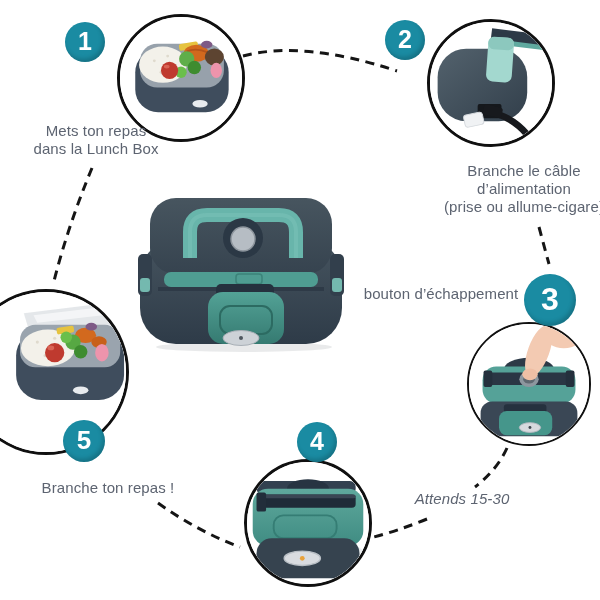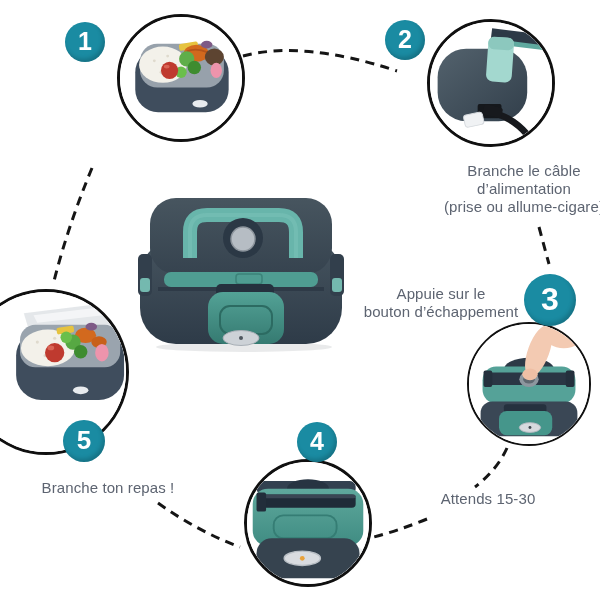--- a/index.html
+++ b/index.html
@@ -115,20 +115,24 @@
         <ellipse cx="101" cy="56" rx="6" ry="8" fill="#ee94ac"></ellipse>
         <circle cx="52" cy="56" r="9" fill="#bf3a2f"></circle>
         <ellipse cx="49" cy="52" rx="3" ry="2" fill="#d96455"></ellipse>
       </g>
       <ellipse cx="84" cy="91" rx="8" ry="4" fill="#e8ebee"></ellipse>
     </svg>
   </div>
   <div class="badge" style="left:65px;top:22px;width:40px;height:40px;font-size:25px;">
     <span>1</span>
   </div>
+  <div class="caption" style="left:16px;top:122px;width:160px;">
+    <div>Mets ton repas</div>
+    <div>dans la Lunch Box</div>
+  </div>
 
   <div class="photo" style="left:427px;top:19px;width:128px;height:128px;">
     <svg viewBox="0 0 128 128">
       <defs>
         <linearGradient id="gCorner" x1="0" y1="0" x2="1" y2="1">
           <stop offset="0" stop-color="#53626d"></stop>
             <stop offset="1" stop-color="#323f4b"></stop>
         </linearGradient>
       </defs>
       <rect width="128" height="128" fill="#ffffff"></rect>
@@ -178,21 +182,20 @@
       <rect x="36" y="83" width="44" height="9" rx="3" fill="#25313e"></rect>
       <rect x="31" y="90" width="55" height="25" rx="8" fill="#45968b"></rect>
       <ellipse cx="63" cy="107" rx="11" ry="5" fill="#d6dade" stroke="#b4bac1"></ellipse>
       <circle cx="63" cy="107" r="1.5" fill="#3f474f"></circle>
     </svg>
   </div>
   <div class="badge" style="left:524px;top:274px;width:52px;height:52px;font-size:32px;">
     <span>3</span>
   </div>
   <div class="caption" style="left:341px;top:285px;width:200px;">
-    <div>Appuie sur le</div>
     <div>bouton d’échappement</div>
   </div>
 
   <div class="photo" style="left:244px;top:459px;width:128px;height:128px;">
     <svg viewBox="0 0 128 128">
       <defs>
         <linearGradient id="gLid4" x1="0" y1="0" x2="0" y2="1">
           <stop offset="0" stop-color="#5fa89d"></stop>
             <stop offset="1" stop-color="#3f8c82"></stop>
         </linearGradient>
@@ -209,21 +212,21 @@
       <rect x="10" y="80" width="108" height="42" rx="16" fill="#36434f"></rect>
       <g>
         <ellipse cx="58" cy="101" rx="19" ry="7.5" fill="#d9dce0" stroke="#b9bfc5" stroke-width="1.5"></ellipse>
         <circle cx="58" cy="101" r="2.5" fill="#e9a23b"></circle>
       </g>
     </svg>
   </div>
   <div class="badge" style="left:297px;top:422px;width:40px;height:40px;font-size:25px;">
     <span>4</span>
   </div>
-  <div class="caption" style="left:418px;top:490px;width:140px;">
+  <div class="caption" style="left:392px;top:490px;width:140px;font-style:italic;">
     <div>Attends 15-30</div>
   </div>
 
   <div class="photo" style="left:-37px;top:289px;width:166px;height:166px;">
     <svg viewBox="0 0 166 166">
       <rect width="166" height="166" fill="#ffffff"></rect>
       <polygon points="60,22 142,12 154,34 66,42" fill="#cdd4d8" opacity="0.55"></polygon>
       <polygon points="70,24 138,16 142,24 74,32" fill="#ffffff" opacity="0.6"></polygon>
       <rect x="52" y="40" width="112" height="72" rx="26" fill="#3f4d5d"></rect>
       <rect x="56" y="34" width="104" height="44" rx="16" fill="#9aa4ae"></rect>

